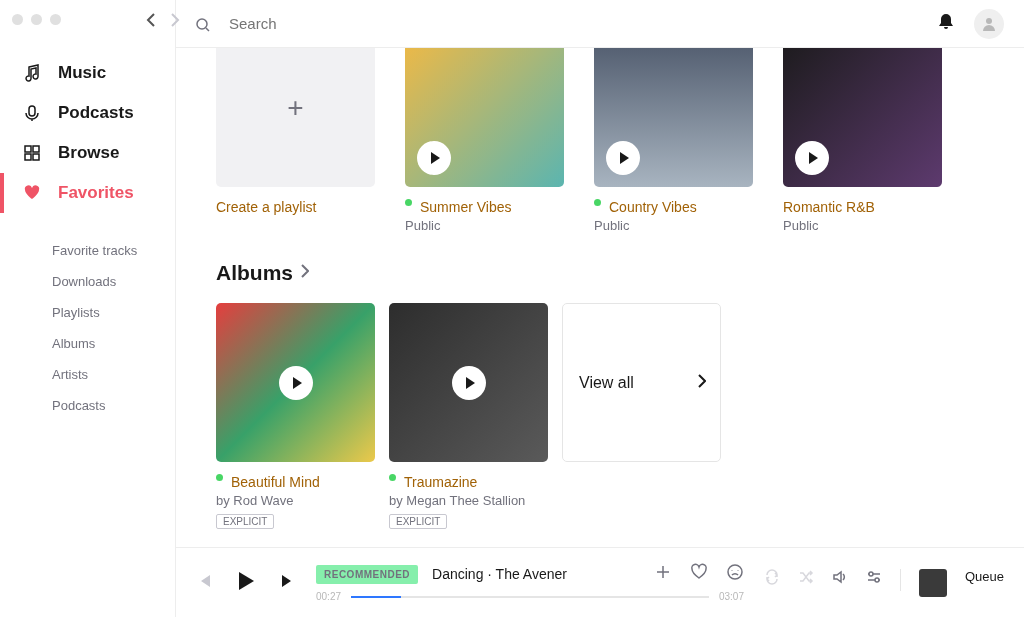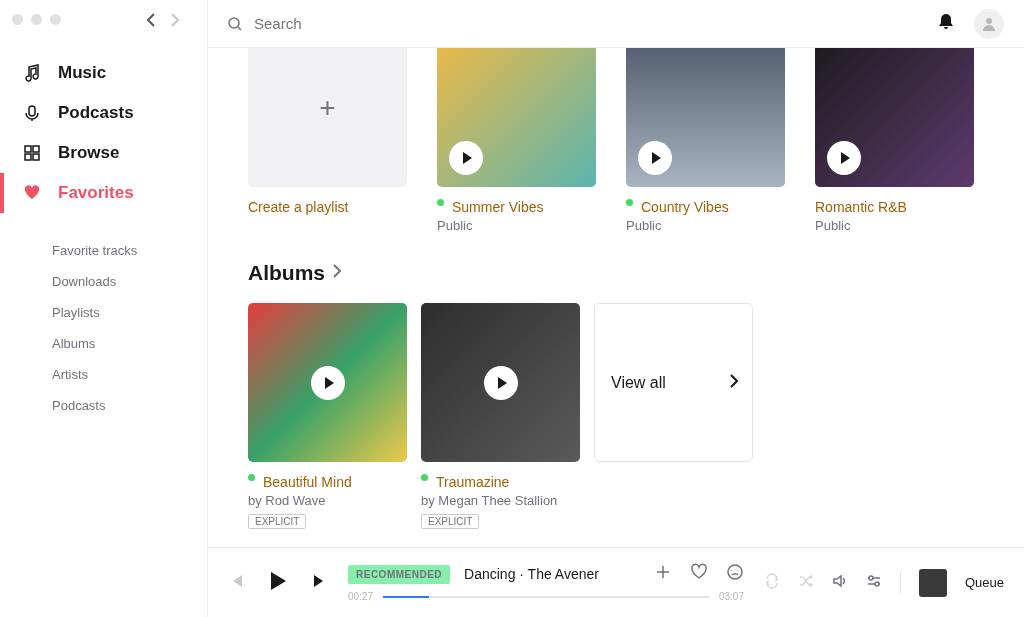--- a/index.html
+++ b/index.html
@@ -1,38 +1,38 @@
 <!DOCTYPE html>
 <html><head>
   <meta charset="utf-8">
   <style>
     * { margin: 0; padding: 0; box-sizing: border-box; }
     body { font-family: -apple-system, BlinkMacSystemFont, 'Segoe UI', sans-serif; background: #fff; height: 617px; width: 1024px; overflow: hidden; }
     
     .app { display: flex; height: 100%; }
     
-    .sidebar { width: 208px; border-right: 1px solid #ededed; display: flex; flex-direction: column; padding-top: 14px; }
+    .sidebar { width: 176px; border-right: 1px solid #ededed; display: flex; flex-direction: column; padding-top: 14px; }
     .window-controls { display: flex; gap: 8px; padding-left: 12px; margin-bottom: 20px; }
     .dot { width: 11px; height: 11px; border-radius: 50%; background: #e0e0e0; }
     
     .nav-primary { padding: 8px 0; }
     .nav-item { display: flex; align-items: center; gap: 16px; padding: 10px 22px; font-size: 17px; font-weight: 700; color: #191919; cursor: pointer; position: relative; }
     .nav-item.active { color: #ef5466; }
     .nav-item.active::before { content: ''; position: absolute; left: 0; top: 0; bottom: 0; width: 4px; background: #ef5466; }
     .nav-item .icon { width: 20px; height: 20px; display: flex; align-items: center; justify-content: center; }
     
     .nav-secondary { padding: 8px 0; margin-top: 6px; }
     .nav-sub { padding: 8px 22px 8px 52px; font-size: 13px; color: #72727d; cursor: pointer; }
     
     .main { flex: 1; display: flex; flex-direction: column; overflow: hidden; }
     
     .header { height: 48px; display: flex; align-items: center; padding: 0 20px; border-bottom: 1px solid #ededed; gap: 18px; }
     .nav-arrows { display: flex; gap: 14px; position: absolute; left: 146px; top: 12px; }
     .arrow { width: 10px; height: 10px; cursor: pointer; color: #555; }
-    .search-wrap { display: flex; align-items: center; gap: 12px; flex: 1; }
+    .search-wrap { display: flex; align-items: flex-end; gap: 19px; flex: 1; }
     .search-icon { color: #72727d; width: 14px; height: 14px; }
     .search-input { border: none; outline: none; font-size: 15px; color: #333; flex: 1; }
     .header-right { display: flex; align-items: center; gap: 20px; }
     .bell { color: #191919; cursor: pointer; }
     .avatar { width: 30px; height: 30px; border-radius: 50%; background: #efefef; display: flex; align-items: center; justify-content: center; color: #b8b8b8; cursor: pointer; }
     
     .content { flex: 1; overflow-y: auto; padding: 0 40px 20px 40px; }
     
     .grid { display: flex; gap: 30px; margin-bottom: 28px; }
     .card { width: 159px; }
@@ -64,21 +64,21 @@
     .track-area { flex: 1; display: flex; flex-direction: column; gap: 6px; }
     .track-top { display: flex; align-items: center; gap: 14px; }
     .rec-badge { background: #86efac; color: #72727d; font-size: 10px; padding: 4px 8px; border-radius: 2px; font-weight: 700; letter-spacing: 0.5px; }
     .track-title { font-size: 14px; color: #191919; flex: 1; }
     .track-icons { display: flex; gap: 18px; color: #72727d; }
     .track-icons > * { cursor: pointer; }
     .progress-row { display: flex; align-items: center; gap: 10px; }
     .time { font-size: 10px; color: #b8b8b8; }
     .progress-bar { flex: 1; height: 2px; background: #e5e5e5; position: relative; }
     .progress-fill { position: absolute; left: 0; top: 0; height: 100%; background: #2e77ff; width: 14%; }
-    .player-right { display: flex; align-items: center; gap: 18px; color: #b8b8b8; }
+    .player-right { display: flex; gap: 18px; color: #b8b8b8; }
     .player-right > * { cursor: pointer; }
     .divider-v { width: 1px; height: 22px; background: #e5e5e5; }
     .queue-thumb { width: 28px; height: 28px; background: #3a3a3a; border-radius: 3px; }
     .queue-text { font-size: 13px; color: #191919; }
     
     
     .art-summer { background: linear-gradient(135deg, #f4b942 0%, #5bb5b0 100%); }
     .art-country { background: linear-gradient(180deg, #4a5568 0%, #a8b4c0 100%); }
     .art-rnb { background: linear-gradient(135deg, #1a1a1a 0%, #5d3a6e 100%); }
     .art-mind { background: linear-gradient(135deg, #e53e3e 0%, #38a169 50%, #ecc94b 100%); }

